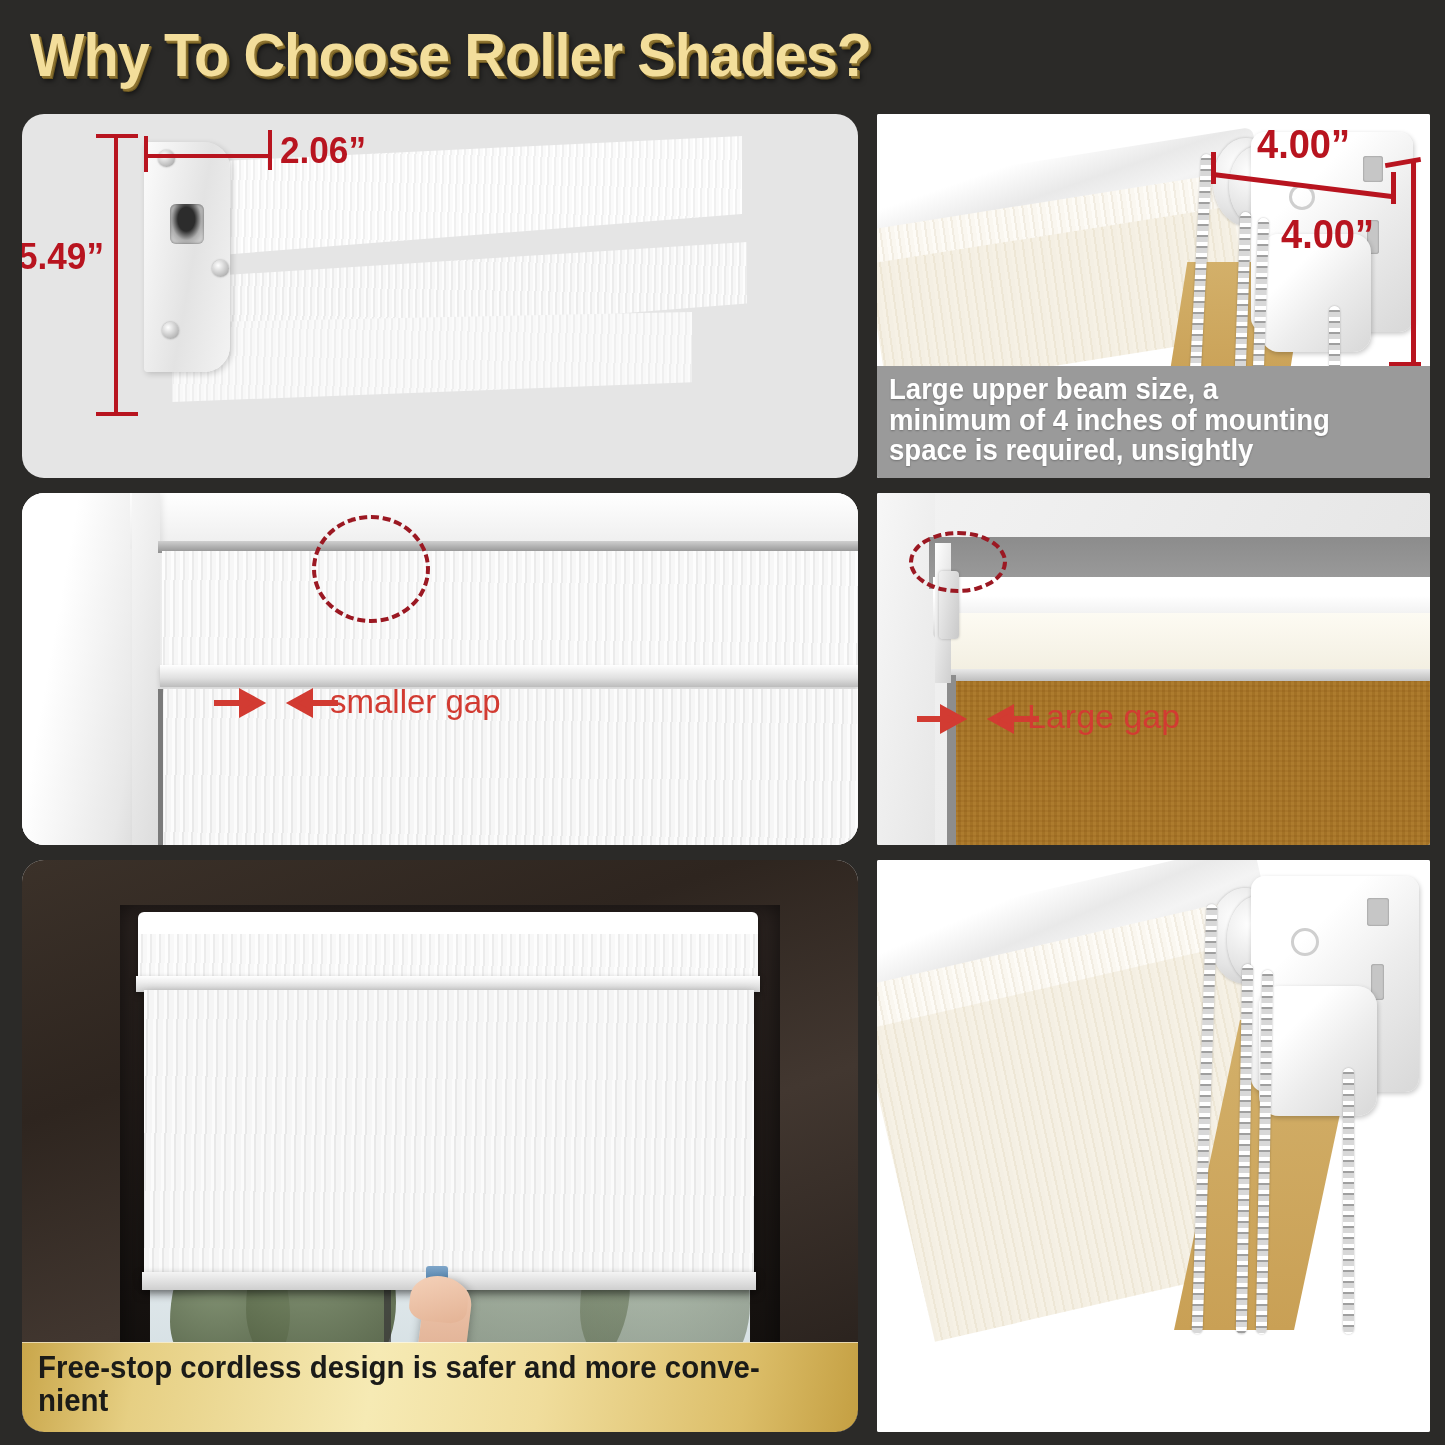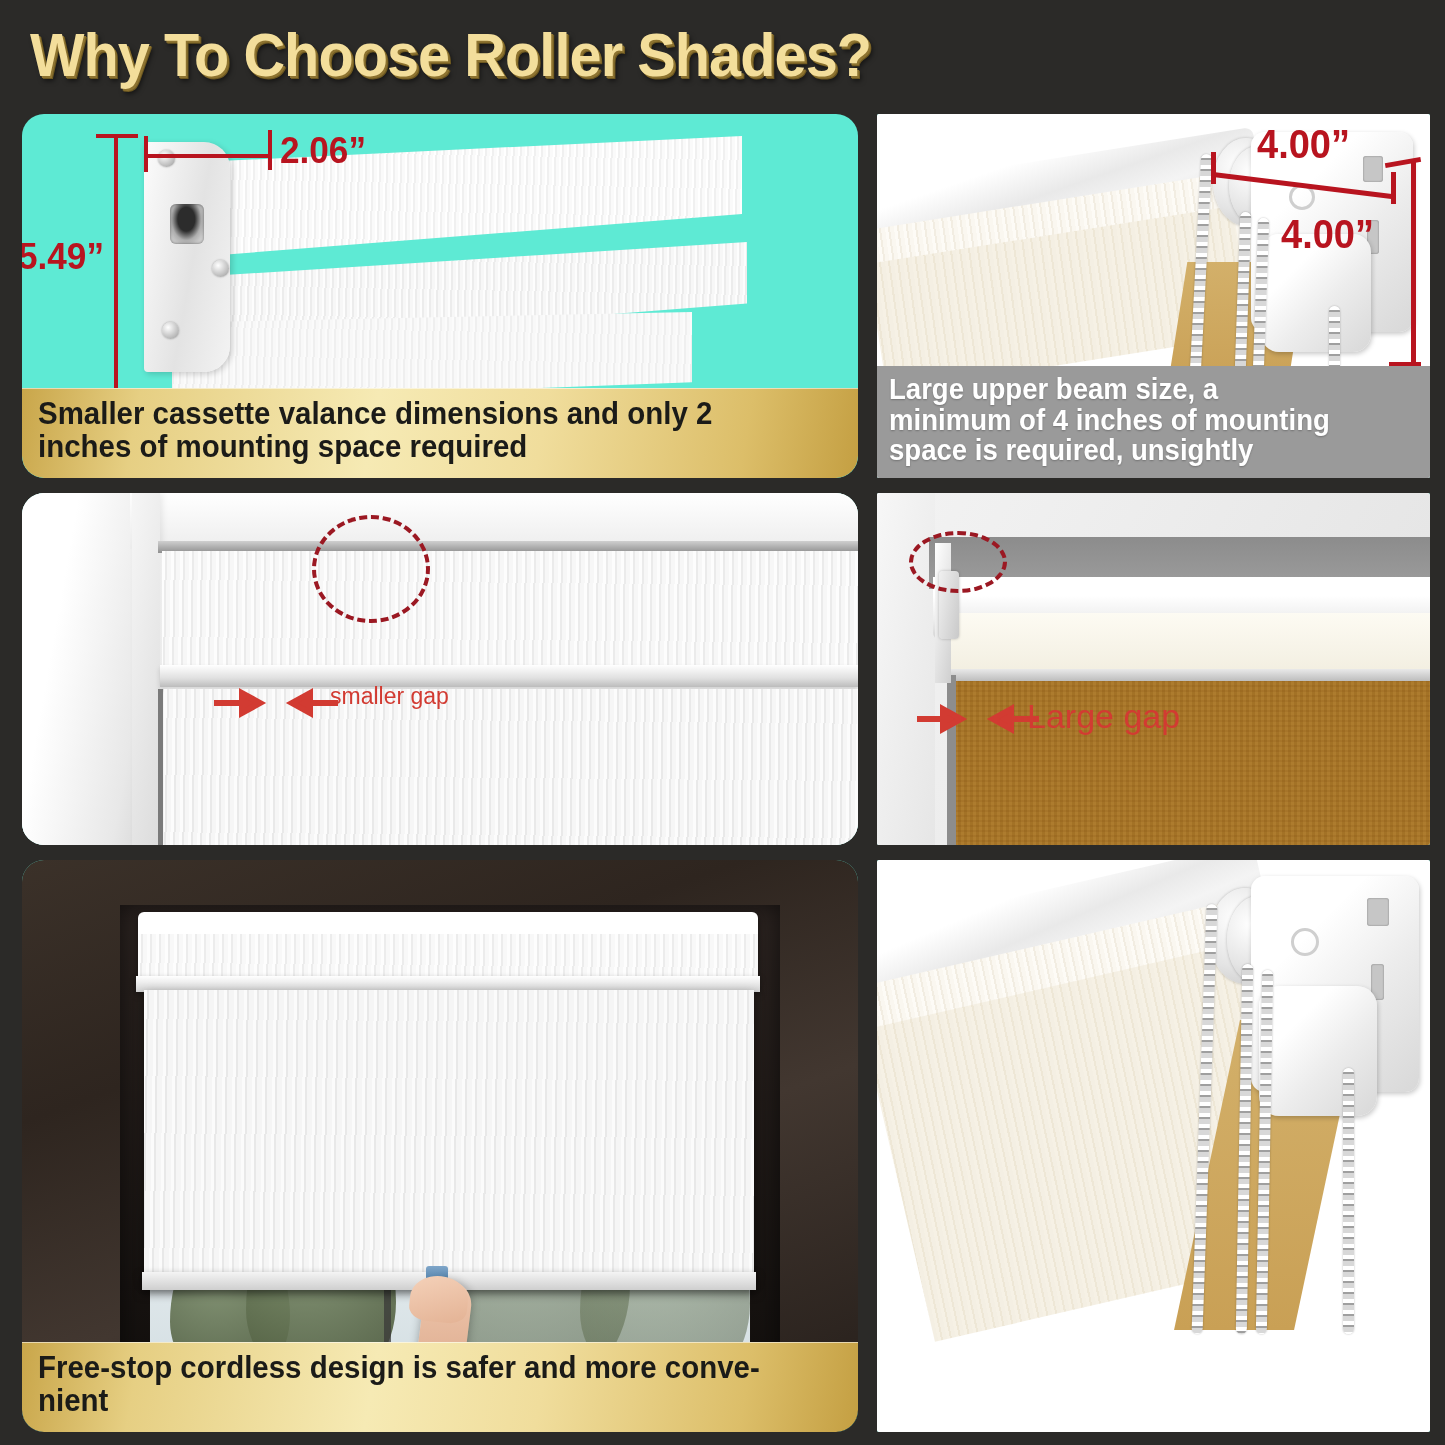--- a/index.html
+++ b/index.html
@@ -28,21 +28,21 @@
        2px 2px 0 #8d7330,
        3px 3px 0 #6d5820,
        4px 5px 6px rgba(0,0,0,.55);
     white-space:nowrap;
   }
 
   
   .grid{
     position:absolute; left:0; top:108px; width:1445px; height:1337px;
   }
-  .panel{ position:absolute; overflow:hidden; background:#5eead4; }
+  .panel{ position:absolute; overflow:hidden; background:#e5e5e5; }
   .panel.left { left:22px;  width:836px; border-radius:22px; }
   .panel.right{ left:877px; width:553px; border-radius:2px; }
 
   .row1{ top:6px;   height:364px; }
   .row2{ top:385px; height:352px; }
   .row3{ top:752px; height:572px; }
 
   .panel .photo{ position:absolute; inset:0; overflow:hidden; }
 
   
@@ -310,24 +310,20 @@
 
       <div class="dim-line" style="left:124px;top:40px;width:124px;height:4px"></div>
       <div class="dim-line" style="left:122px;top:22px;width:4px;height:36px"></div>
       <div class="dim-line" style="left:246px;top:16px;width:4px;height:40px"></div>
       <div class="dim-txt" style="left:258px;top:16px;font-size:37px">2.06”</div>
 
       <div class="dim-line" style="left:92px;top:22px;width:4px;height:280px"></div>
       <div class="dim-line" style="left:74px;top:20px;width:42px;height:4px"></div>
       <div class="dim-line" style="left:74px;top:298px;width:42px;height:4px"></div>
       <div class="dim-txt" style="left:-4px;top:122px;font-size:37px">5.49”</div>
-    </div>
-    <div class="cap gold">
-      <span>Smaller cassette valance dimensions and only 2</span>
-      <span>inches of mounting space required</span>
     </div>
   </div>
 
   <div class="panel right row1 rs">
     <div class="photo">
       <div class="bg"></div>
       <div class="tube" style="left:-10px;top:74px;width:390px;height:86px;transform:rotate(-9deg);transform-origin:left top"></div>
       <div class="cloth" style="left:-10px;top:116px;width:380px;height:140px;transform:rotate(-9deg);transform-origin:left top"></div>
       <div class="cloth2" style="left:-10px;top:150px;width:370px;height:130px;transform:rotate(-9deg);transform-origin:left top"></div>
       <div class="tan" style="left:300px;top:148px;width:120px;height:130px;transform:skewX(-9deg)"></div>
@@ -375,21 +371,21 @@
       <div class="rail"></div>
       <div class="sh2"></div>
       <div class="gapline"></div>
 
       <div class="dashed-ellipse" style="left:290px;top:22px;width:118px;height:108px"></div>
 
       <svg style="position:absolute;left:190px;top:190px;z-index:31" width="130" height="40" viewBox="0 0 130 40">
         <path d="M2 20 L30 20 M30 10 L48 20 L30 30 Z" stroke="#d23b32" stroke-width="6" fill="#d23b32"></path>
         <path d="M126 20 L98 20 M98 10 L80 20 L98 30 Z" stroke="#d23b32" stroke-width="6" fill="#d23b32"></path>
       </svg>
-      <div class="ann" style="left:308px;top:190px;font-size:23px">smaller gap</div>
+      <div class="ann" style="left:308px;top:190px;font-size:33px">smaller gap</div>
     </div>
   </div>
 
   <div class="panel right row2 p4">
     <div class="photo">
       <div class="bg"></div>
       <div class="wallL"></div>
       <div class="dark"></div>
       <div class="beam"></div>
       <div class="beam2"></div>

